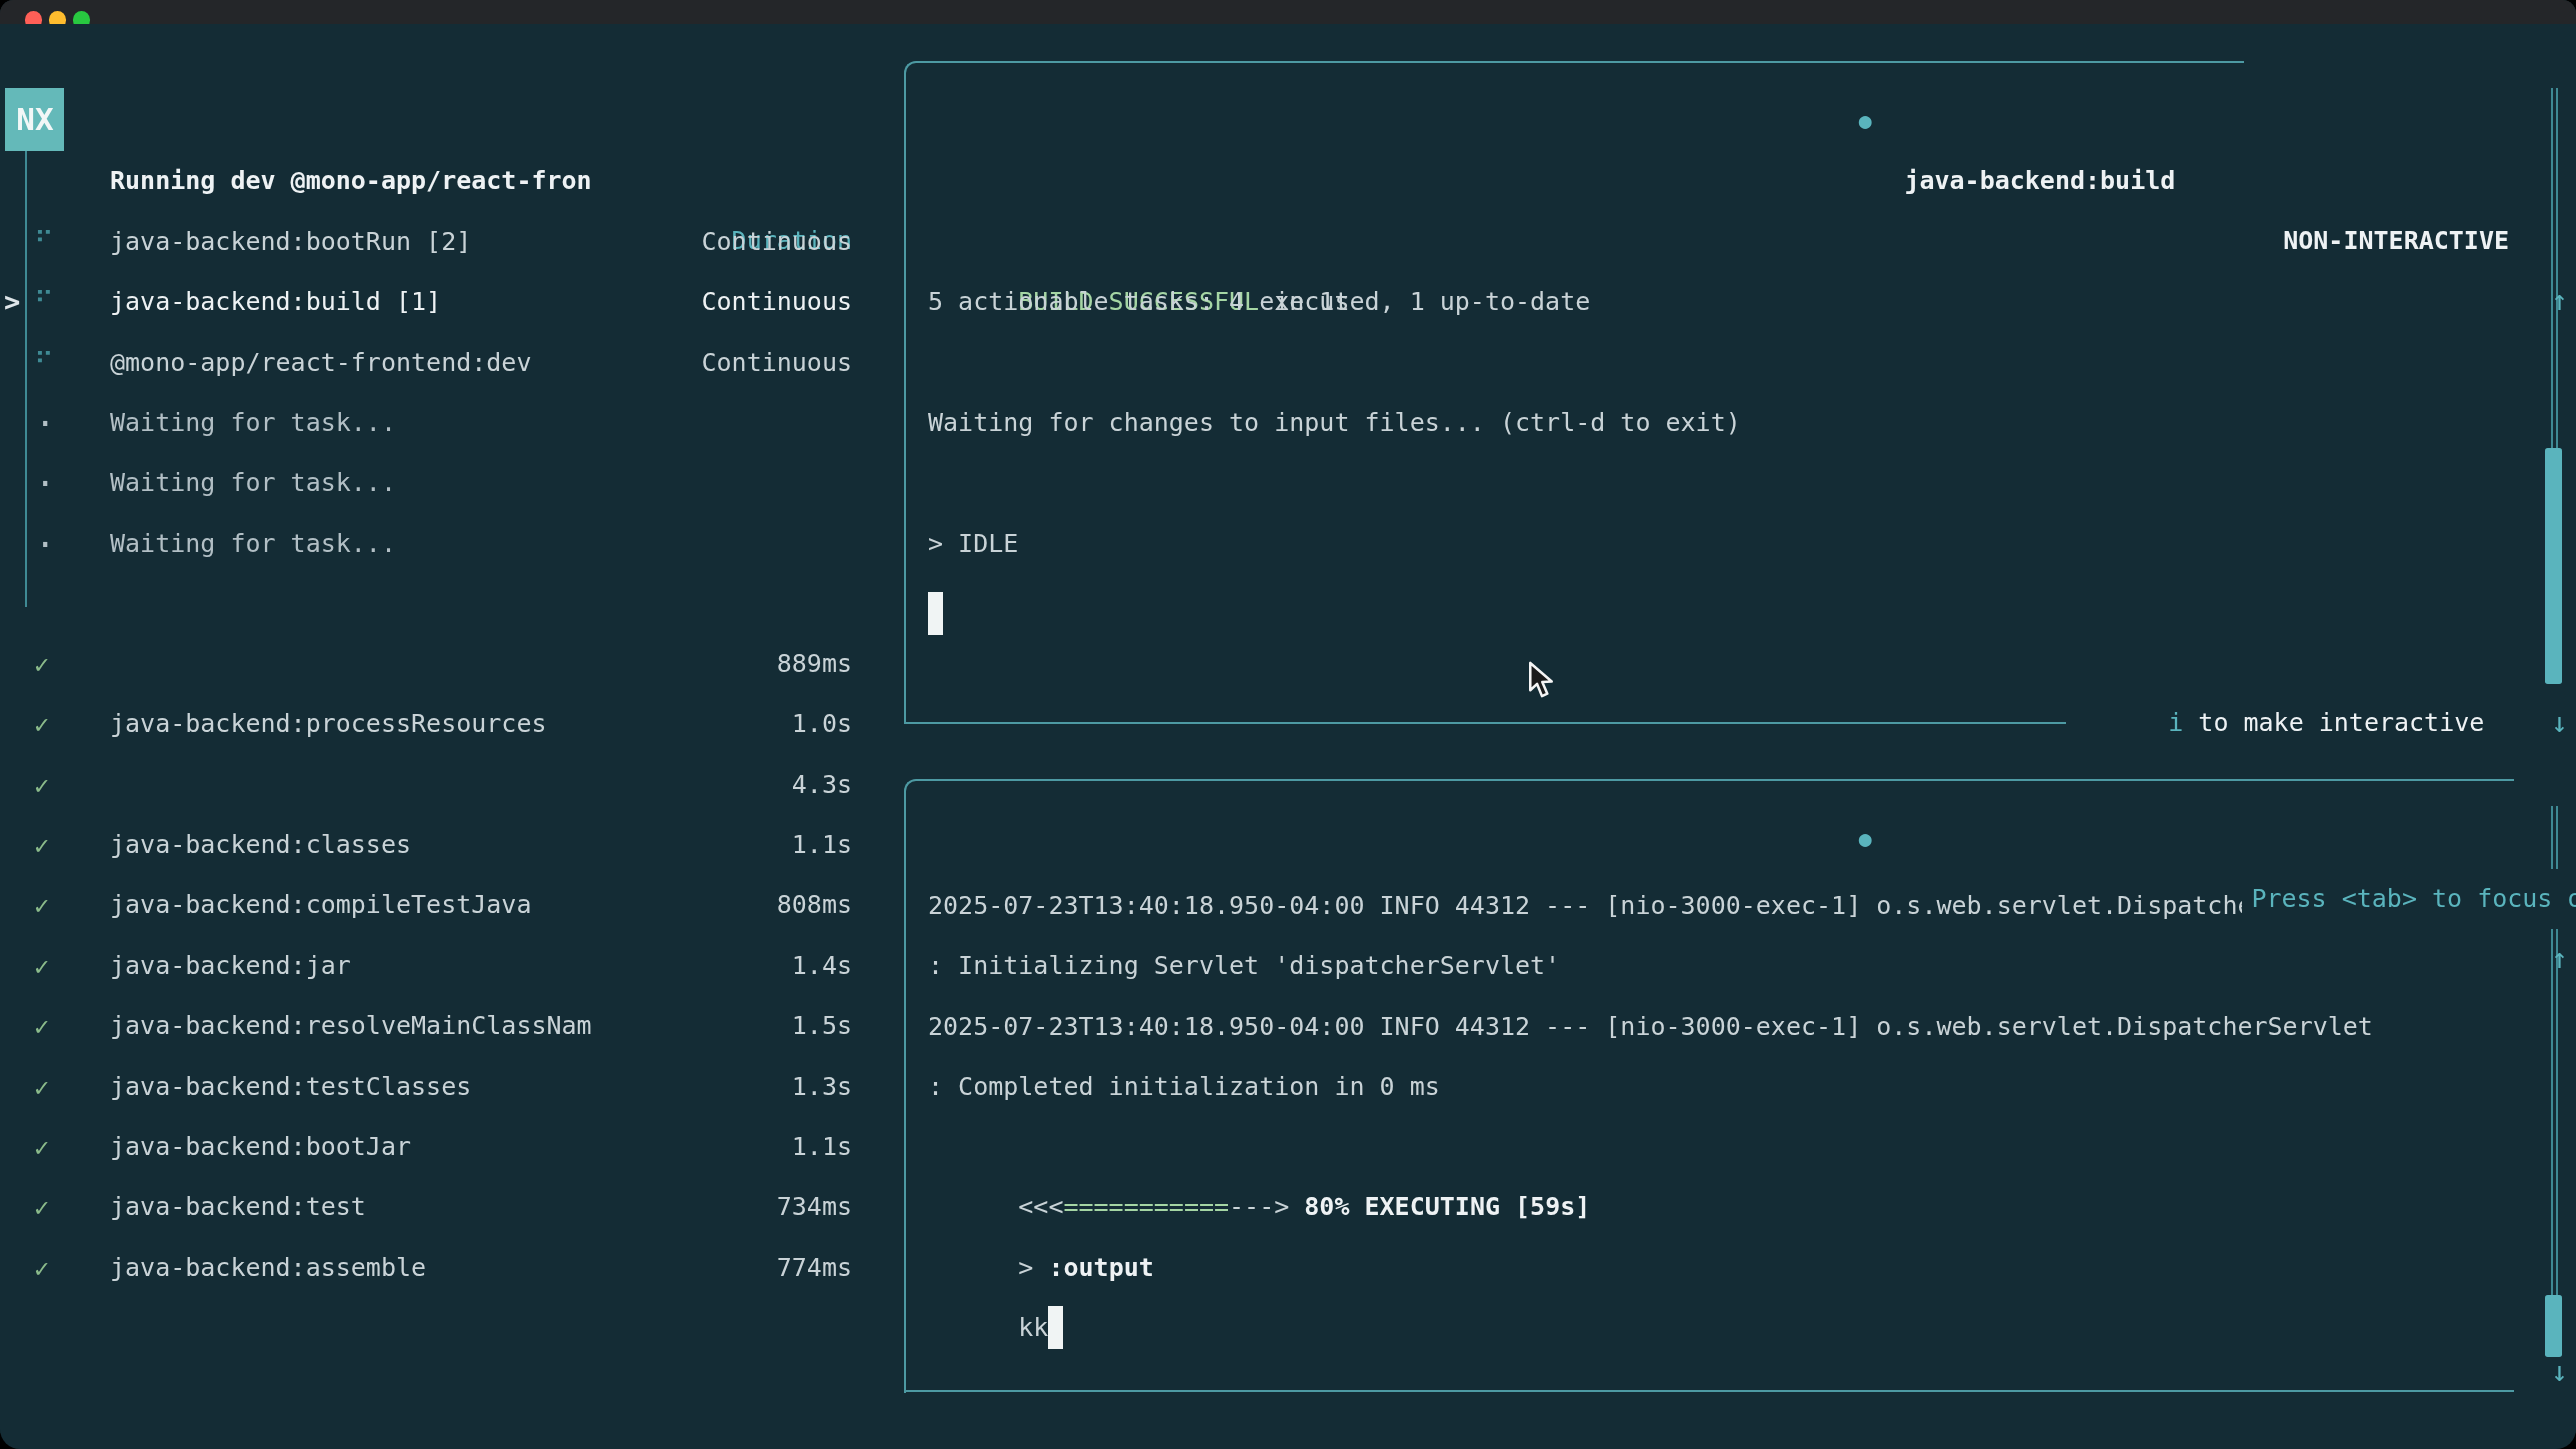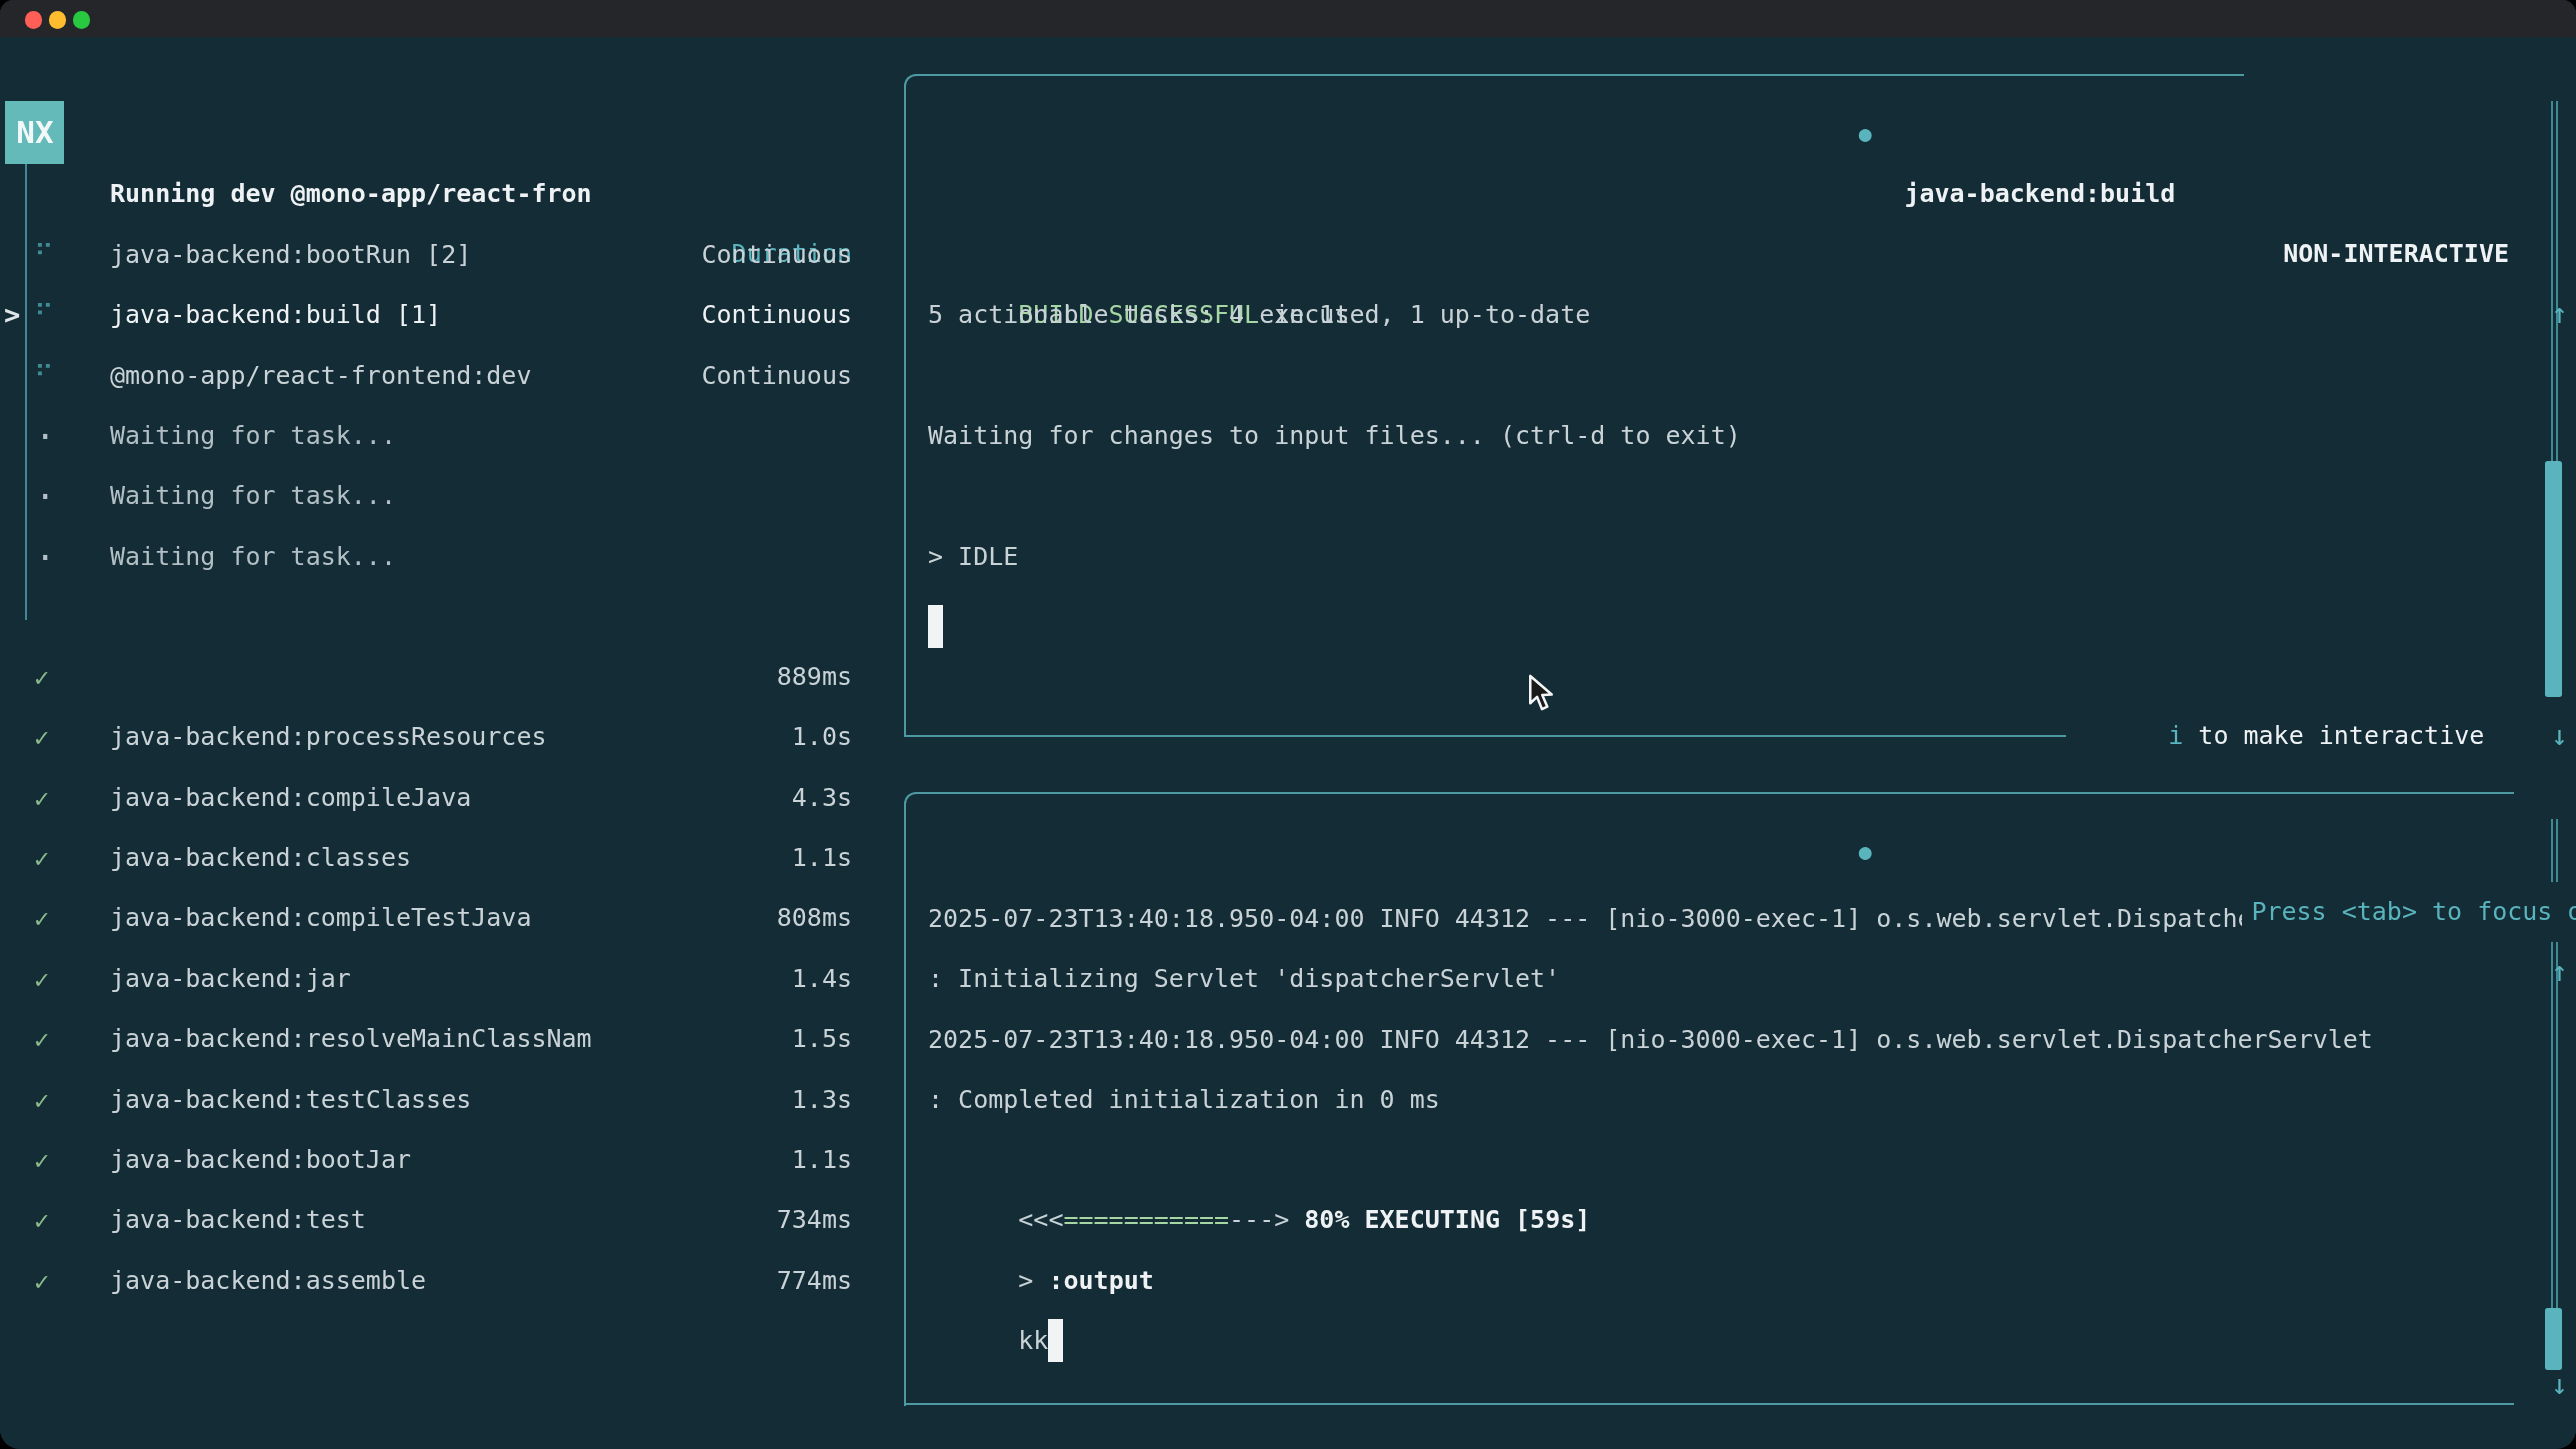--- a/index.html
+++ b/index.html
@@ -10,21 +10,21 @@
   }
   *{margin:0;padding:0;box-sizing:border-box}
   html,body{width:2576px;height:1449px;background:#000;overflow:hidden}
   body{font-family:"DejaVu Sans Mono","Liberation Mono",monospace;font-size:25px;color:var(--text)}
   .window{position:absolute;inset:0;border-radius:13.4px 13.4px 20px 20px;overflow:hidden;background:var(--bg)}
   .titlebar{position:absolute;left:0;top:0;width:100%;height:40px;background:var(--titlebar)}
   .light{position:absolute;top:11.4px;width:17.4px;height:17.4px;border-radius:50%}
   .light.red{left:25px;background:var(--light_red)}
   .light.yellow{left:49px;background:var(--light_yellow)}
   .light.green{left:73px;background:var(--light_green)}
-  .content{position:absolute;left:0;top:37px;width:2576px;height:1409px;background:var(--bg)}
+  .content{position:absolute;left:0;top:24px;width:2576px;height:1409px;background:var(--bg)}
   .abs{position:absolute}
   .row{position:absolute;height:60px;line-height:60px;white-space:pre}
   span{white-space:pre}
 
   
   .nx-badge{position:absolute;left:5.4px;top:64px;width:59px;height:63px;background:var(--badge);
     color:var(--badge_text);font-weight:bold;font-size:31px;text-align:center;line-height:63px}
   .lp-header{left:0;top:67px;width:899px}
   .lp-title{position:absolute;left:110px;font-weight:bold;color:var(--text_bright)}
   .lp-duration{position:absolute;right:47px;color:var(--accent)}
@@ -158,21 +158,20 @@
           <span class="check">✓</span>
           <span class="tdur">889ms</span>
         </div>
         <div class="lrow" style="top: 60px;">
           <span class="check">✓</span>
           <span class="tname">java-backend:processResources</span>
           <span class="tdur">1.0s</span>
         </div>
         <div class="lrow" style="top: 121px;">
           <span class="check">✓</span>
-          <span class="tname">java-backend:compileJava</span>
           <span class="tdur">4.3s</span>
         </div>
         <div class="lrow" style="top: 181px;">
           <span class="check">✓</span>
           <span class="tname">java-backend:classes</span>
           <span class="tdur">1.1s</span>
         </div>
         <div class="lrow" style="top: 241px;">
           <span class="check">✓</span>
           <span class="tname">java-backend:compileTestJava</span>

